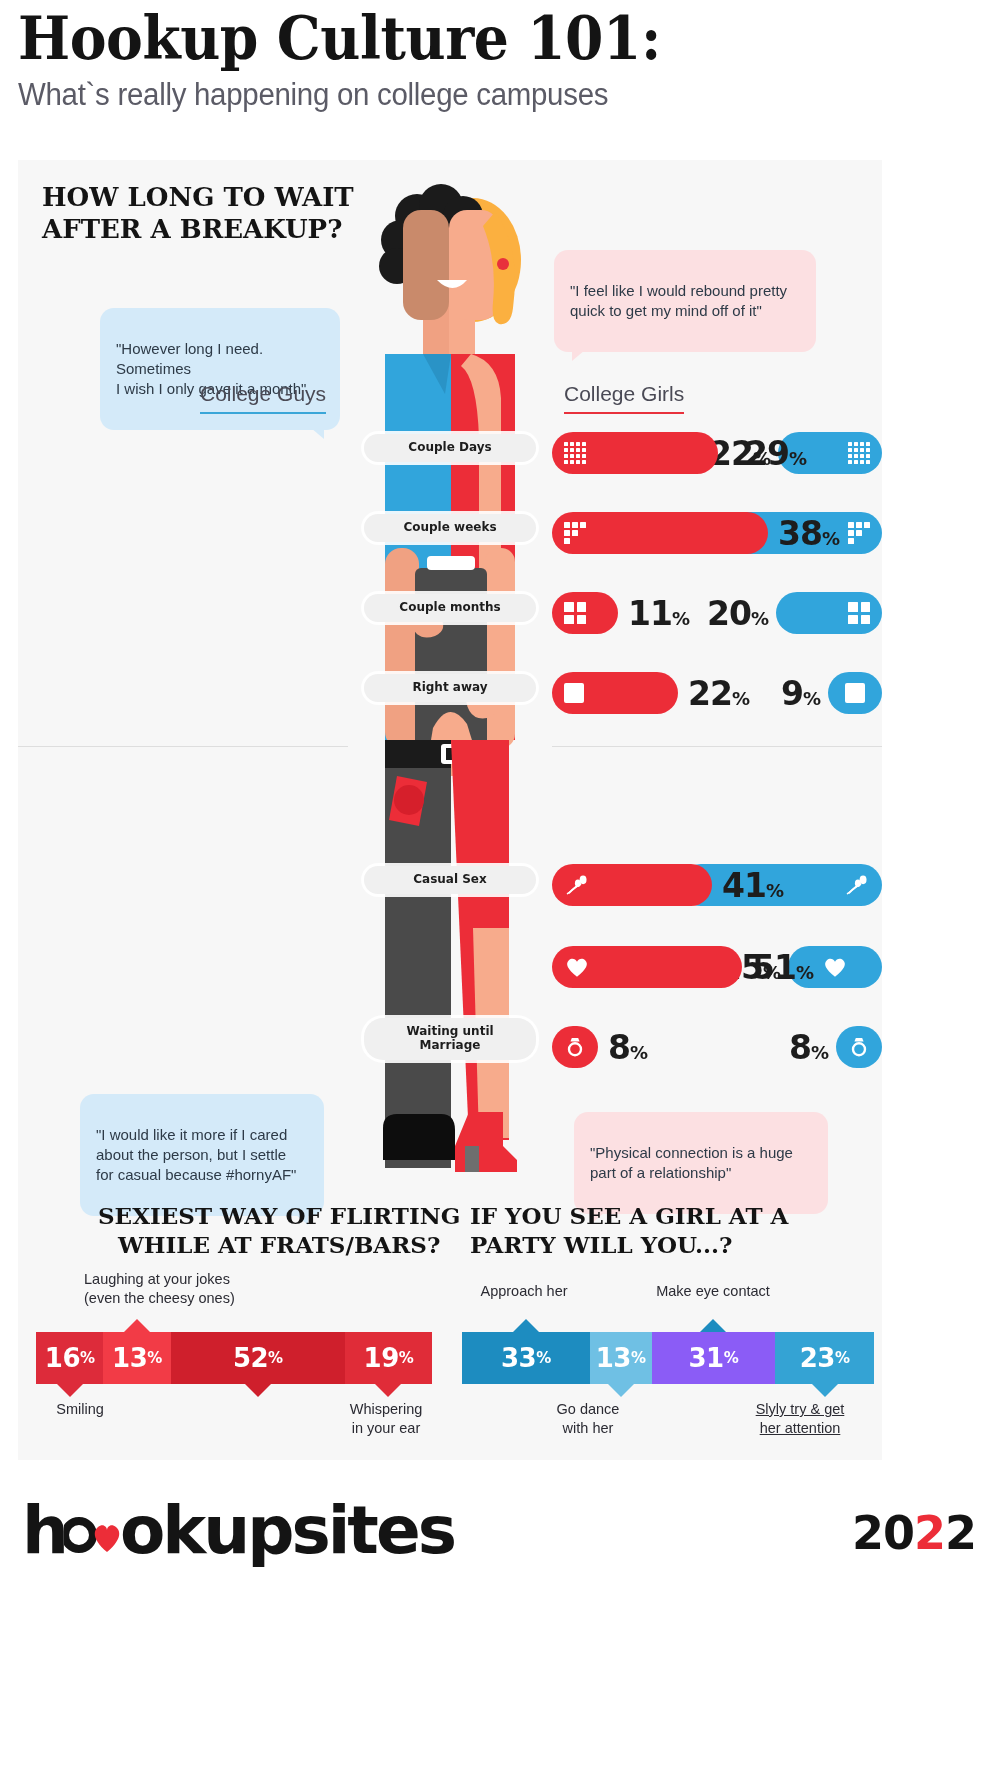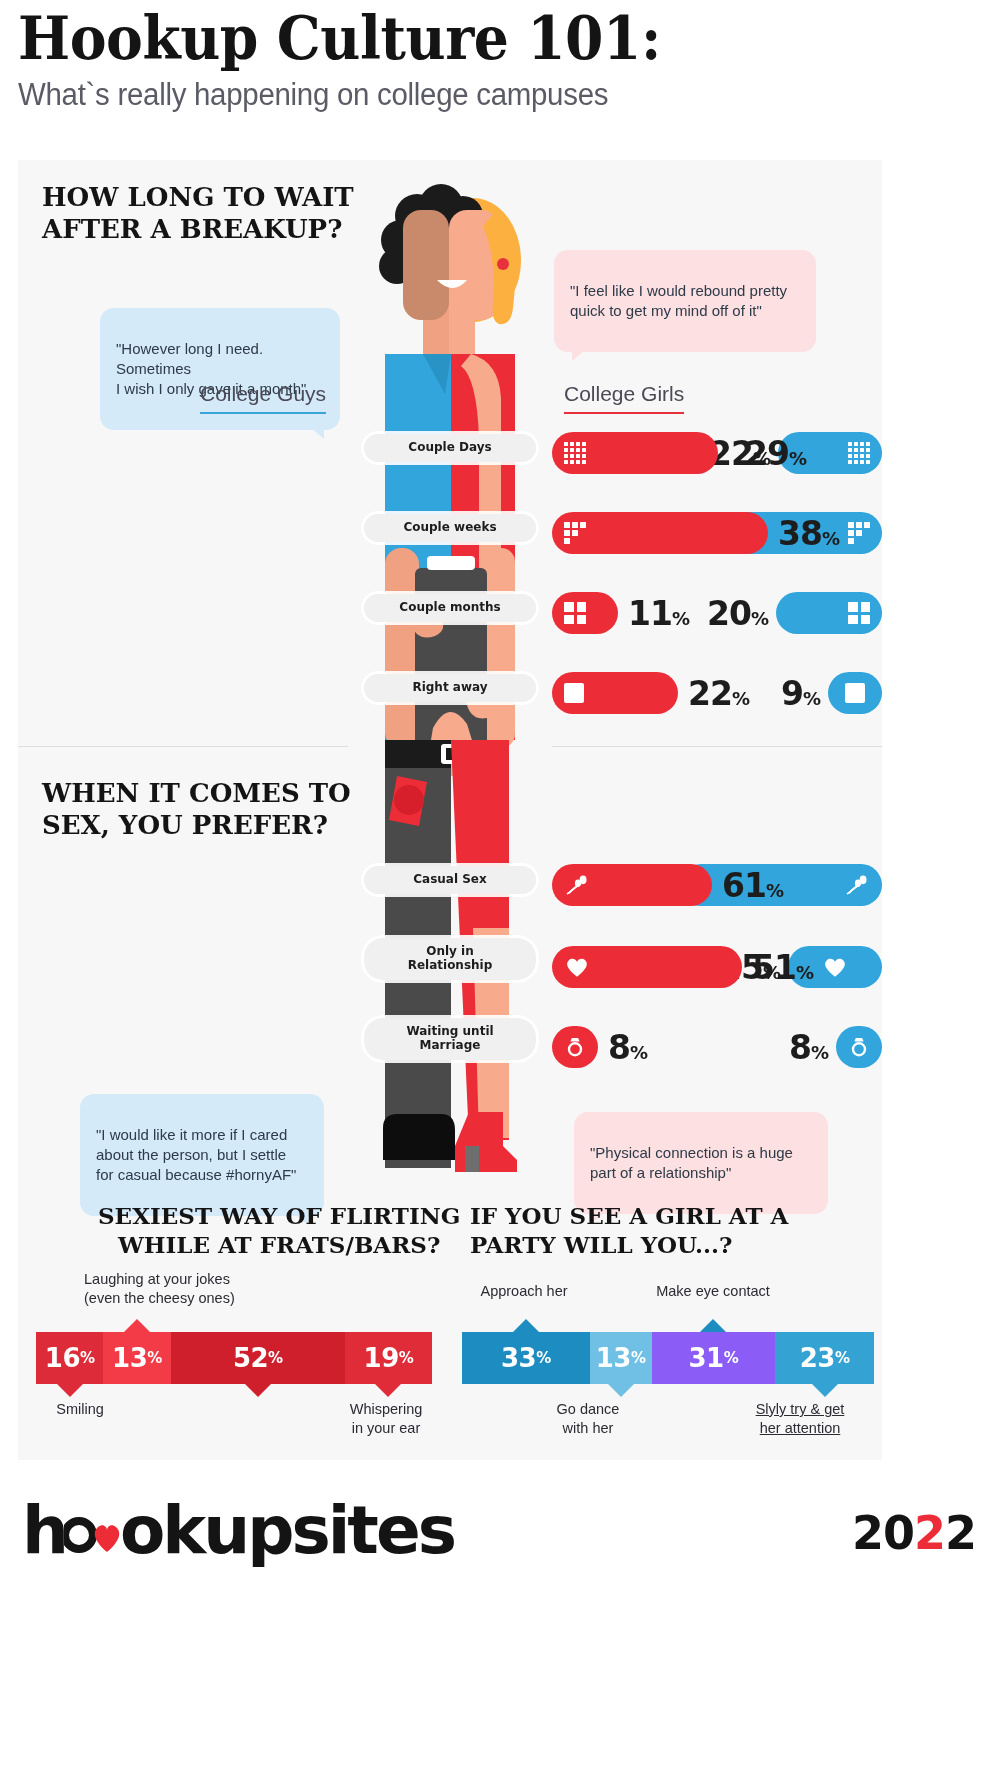--- a/index.html
+++ b/index.html
@@ -359,22 +359,20 @@
   <div class="center-label" style="top:514px;">Right away</div>
   <div class="row right" style="top:508px; left:534px; width:330px;">
     <div class="bar red" style="width:126px;">
       <span class="cal one ic" style="width:20px;height:20px;">
           <i></i>
         </span>
     </div>
     <span class="pct rm"><span>22</span><span class="sign">%</span></span>
   </div>
 
-  <div class="sec-head" style="left:24px; top:618px; white-space:pre-line;">WHEN IT COMES TO
-SEX, YOU PREFER?</div>
 
   <div class="row left" style="top:700px; width:322px;">
     <span class="pct lm"><span>67</span><span class="sign">%</span></span>
     <div class="bar blue" style="width:202px;">
       <svg class="sperm-ic" viewBox="0 0 30 24">
         <ellipse cx="22" cy="6" rx="4" ry="5" fill="#fff"></ellipse>
         <ellipse cx="16" cy="10" rx="3.4" ry="4.3" fill="#fff"></ellipse>
         <path d="M19 11 C13 14, 10 17, 6 21" stroke="#fff" stroke-width="2" fill="none" stroke-linecap="round"></path>
         <path d="M14 14 C10 17, 8 19, 4 22" stroke="#fff" stroke-width="1.7" fill="none" stroke-linecap="round"></path>
       </svg>
@@ -383,33 +381,31 @@
   <div class="center-label" style="top:706px;">Casual  Sex</div>
   <div class="row right" style="top:700px; left:534px; width:330px;">
     <div class="bar red" style="width:160px;">
       <svg class="sperm-ic" viewBox="0 0 30 24">
         <ellipse cx="22" cy="6" rx="4" ry="5" fill="#fff"></ellipse>
         <ellipse cx="16" cy="10" rx="3.4" ry="4.3" fill="#fff"></ellipse>
         <path d="M19 11 C13 14, 10 17, 6 21" stroke="#fff" stroke-width="2" fill="none" stroke-linecap="round"></path>
         <path d="M14 14 C10 17, 8 19, 4 22" stroke="#fff" stroke-width="1.7" fill="none" stroke-linecap="round"></path>
       </svg>
     </div>
-    <span class="pct rm"><span>61</span><span class="sign">%</span></span>
+    <span class="pct rm"><span>41</span><span class="sign">%</span></span>
   </div>
 
   <div class="row left" style="top:782px; width:322px;">
     <span class="pct lm"><span>25</span><span class="sign">%</span></span>
     <div class="bar blue" style="width:94px; justify-content:center; padding-right:0;">
       <svg class="heart-ic" viewBox="0 0 24 22">
         <path d="M12 20 C3 13, 1 8, 4.5 4.8 C7.3 2.2, 10.6 3.6, 12 6.2 C13.4 3.6, 16.7 2.2, 19.5 4.8 C23 8, 21 13, 12 20 Z" fill="#fff"></path>
       </svg>
     </div>
   </div>
-  <div class="center-label" style="top:778px;">Only in
-Relationship</div>
   <div class="row right" style="top:782px; left:534px; width:330px;">
     <div class="bar red" style="width:190px;">
       <svg class="heart-ic" viewBox="0 0 24 22">
         <path d="M12 20 C3 13, 1 8, 4.5 4.8 C7.3 2.2, 10.6 3.6, 12 6.2 C13.4 3.6, 16.7 2.2, 19.5 4.8 C23 8, 21 13, 12 20 Z" fill="#fff"></path>
       </svg>
     </div>
     <span class="pct rm"><span>51</span><span class="sign">%</span></span>
   </div>
 
   <div class="row left" style="top:862px; width:322px;">

